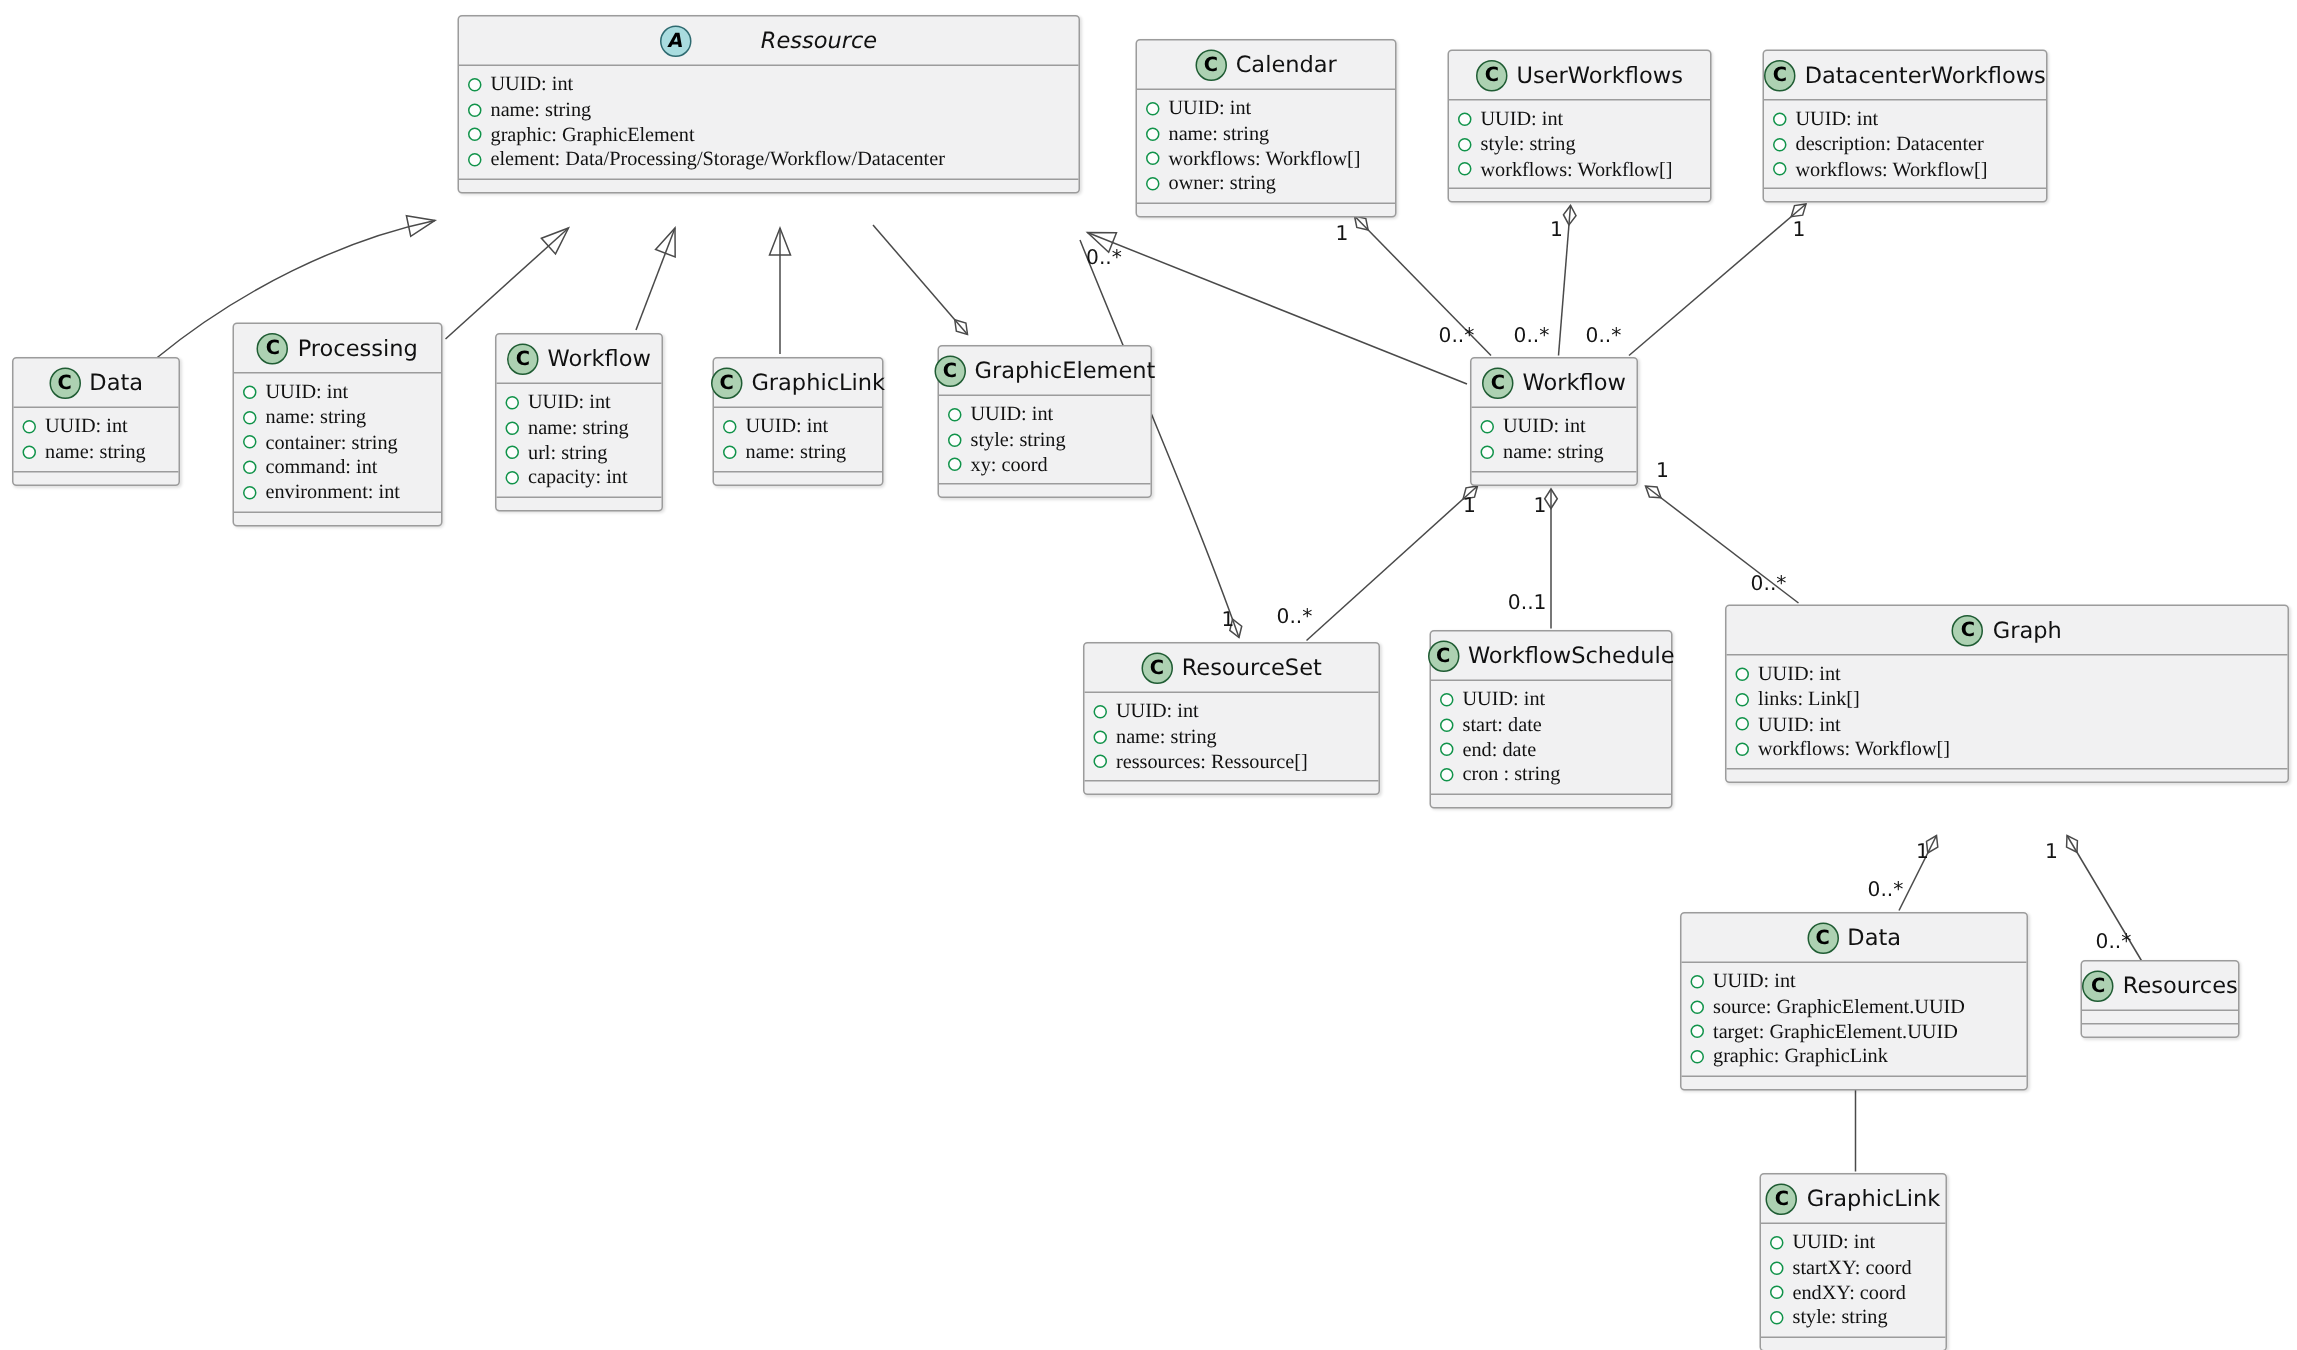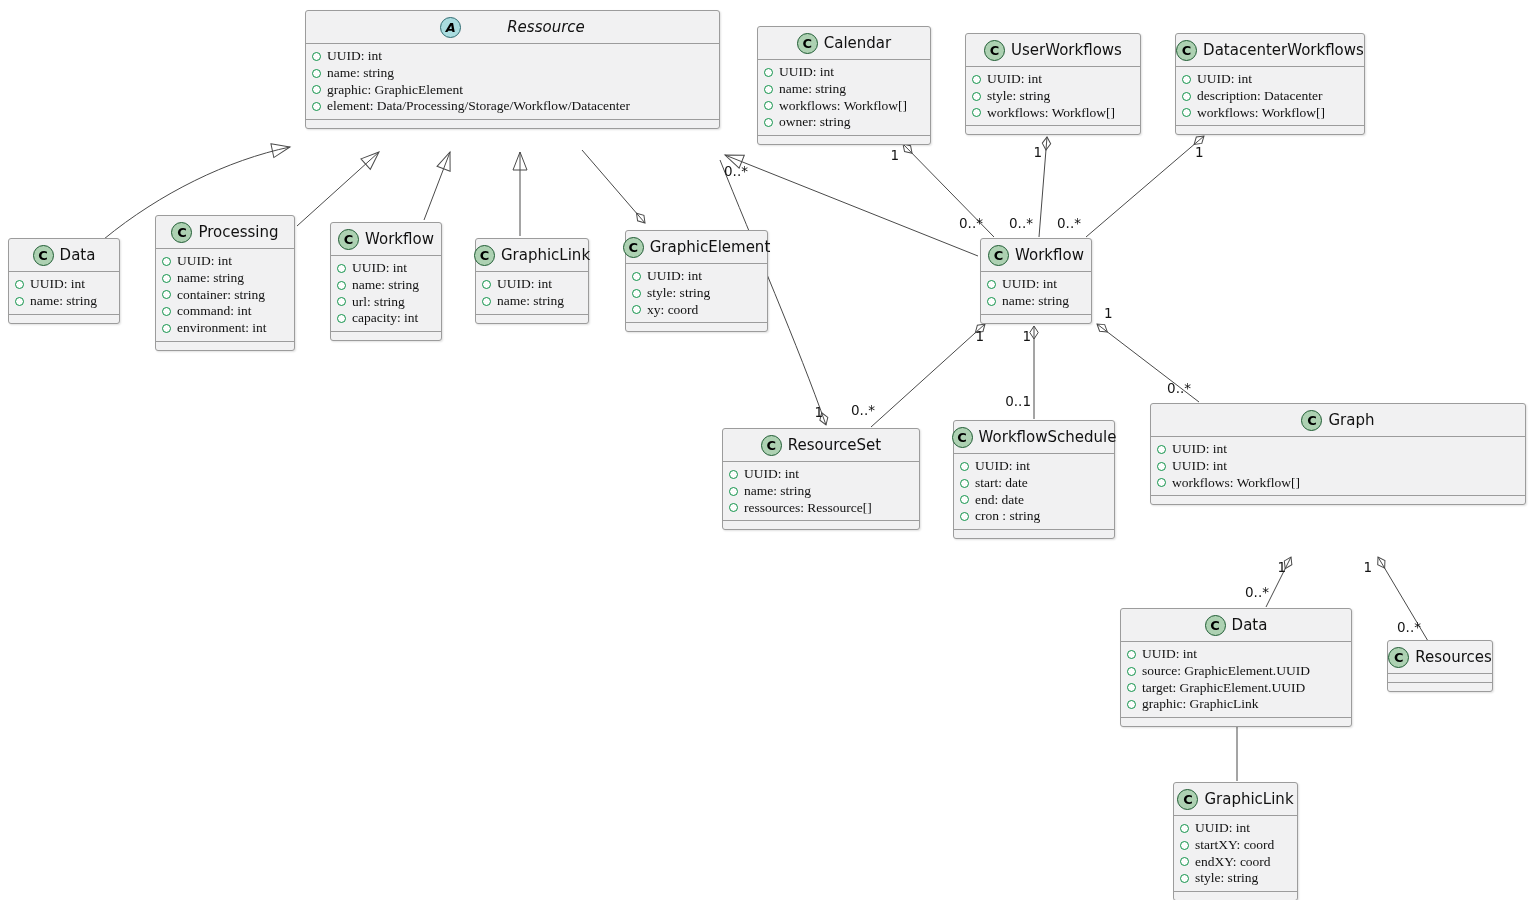--- a/index.html
+++ b/index.html
@@ -377,20 +377,24 @@
       <span class="spot spot-c">C</span>
       <span class="cname">Graph</span>
     </div>
     <div class="attrs">
         <div class="attr-row">
           <span class="field-dot"></span>
           <span class="attr-text">UUID: int</span>
         </div>
         <div class="attr-row">
           <span class="field-dot"></span>
+          <span class="attr-text">links: Link[]</span>
+        </div>
+        <div class="attr-row">
+          <span class="field-dot"></span>
           <span class="attr-text">UUID: int</span>
         </div>
         <div class="attr-row">
           <span class="field-dot"></span>
           <span class="attr-text">workflows: Workflow[]</span>
         </div>
       </div>
     <div class="uml-footer"></div>
   </div>
 

